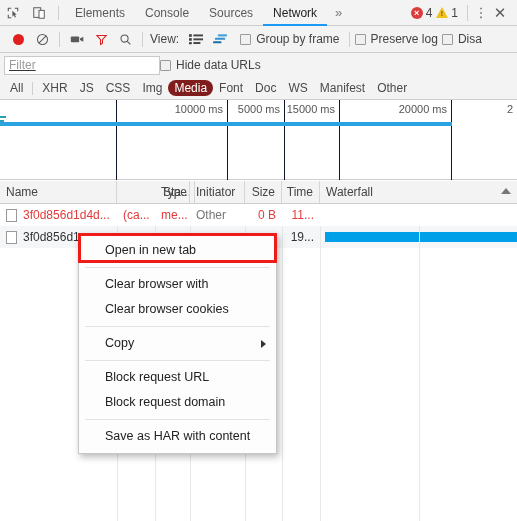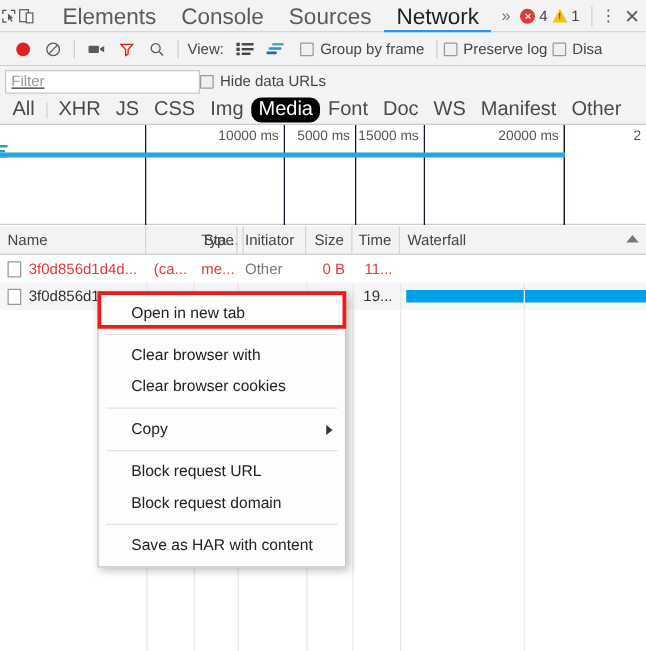--- a/index.html
+++ b/index.html
@@ -23,21 +23,21 @@
     display:flex; align-items:center;
   }
   .tb-icon {
     width:26px; height:24px; display:flex; align-items:center; justify-content:center;
     color:#5a5a5a;
   }
   .tb-sep { width:1px; height:14px; background:#cfcfcf; margin:0 6px; }
   .tabs { display:flex; align-items:center; height:26px; }
   .tab {
     padding:0 10px; height:26px; line-height:26px;
-    font-size:18px; color:#5a5a5a; white-space:nowrap;
+    font-size:12px; color:#5a5a5a; white-space:nowrap;
   }
   .tab.active { color:#222; box-shadow: inset 0 -2px 0 #1a9af5; }
   .tab.more { font-size:13px; color:#777; padding:0 8px; }
   .tb-right { margin-left:auto; display:flex; align-items:center; padding-right:6px; }
   .badge { display:flex; align-items:center; font-size:12px; color:#444; margin-right:4px; }
   .err-dot {
     width:12px; height:12px; border-radius:50%; background:#dc3c3c;
     color:#fff; font-size:9px; line-height:12px; text-align:center;
     margin-right:3px; font-weight:bold;
   }
@@ -81,23 +81,23 @@
   }
   .filter-input::placeholder{ color:#9b9b9b; }
 
   
   .chiprow {
     position:absolute; top:77px; left:0; width:517px; height:23px;
     background:#f3f3f3; border-bottom:1px solid #cdcdcd;
     display:flex; align-items:center; padding-left:4px;
   }
   .chip {
-    font-size:16px; color:#4a4a4a; padding:1px 6px; border-radius:8px; white-space:nowrap;
-  }
-  .chip.active { background:#000000; color:#fff; }
+    font-size:12px; color:#4a4a4a; padding:1px 6px; border-radius:8px; white-space:nowrap;
+  }
+  .chip.active { background:#7f1d1d; color:#fff; }
   .chipsep { width:1px; height:13px; background:#cfcfcf; margin:0 3px; }
 
   
   .overview {
     position:absolute; top:100px; left:0; width:517px; height:80px;
     background:#fff; border-bottom:1px solid #cdcdcd;
   }
   .ov-tick {
     position:absolute; top:0; height:80px; border-right:1px solid #0f172a;
   }

